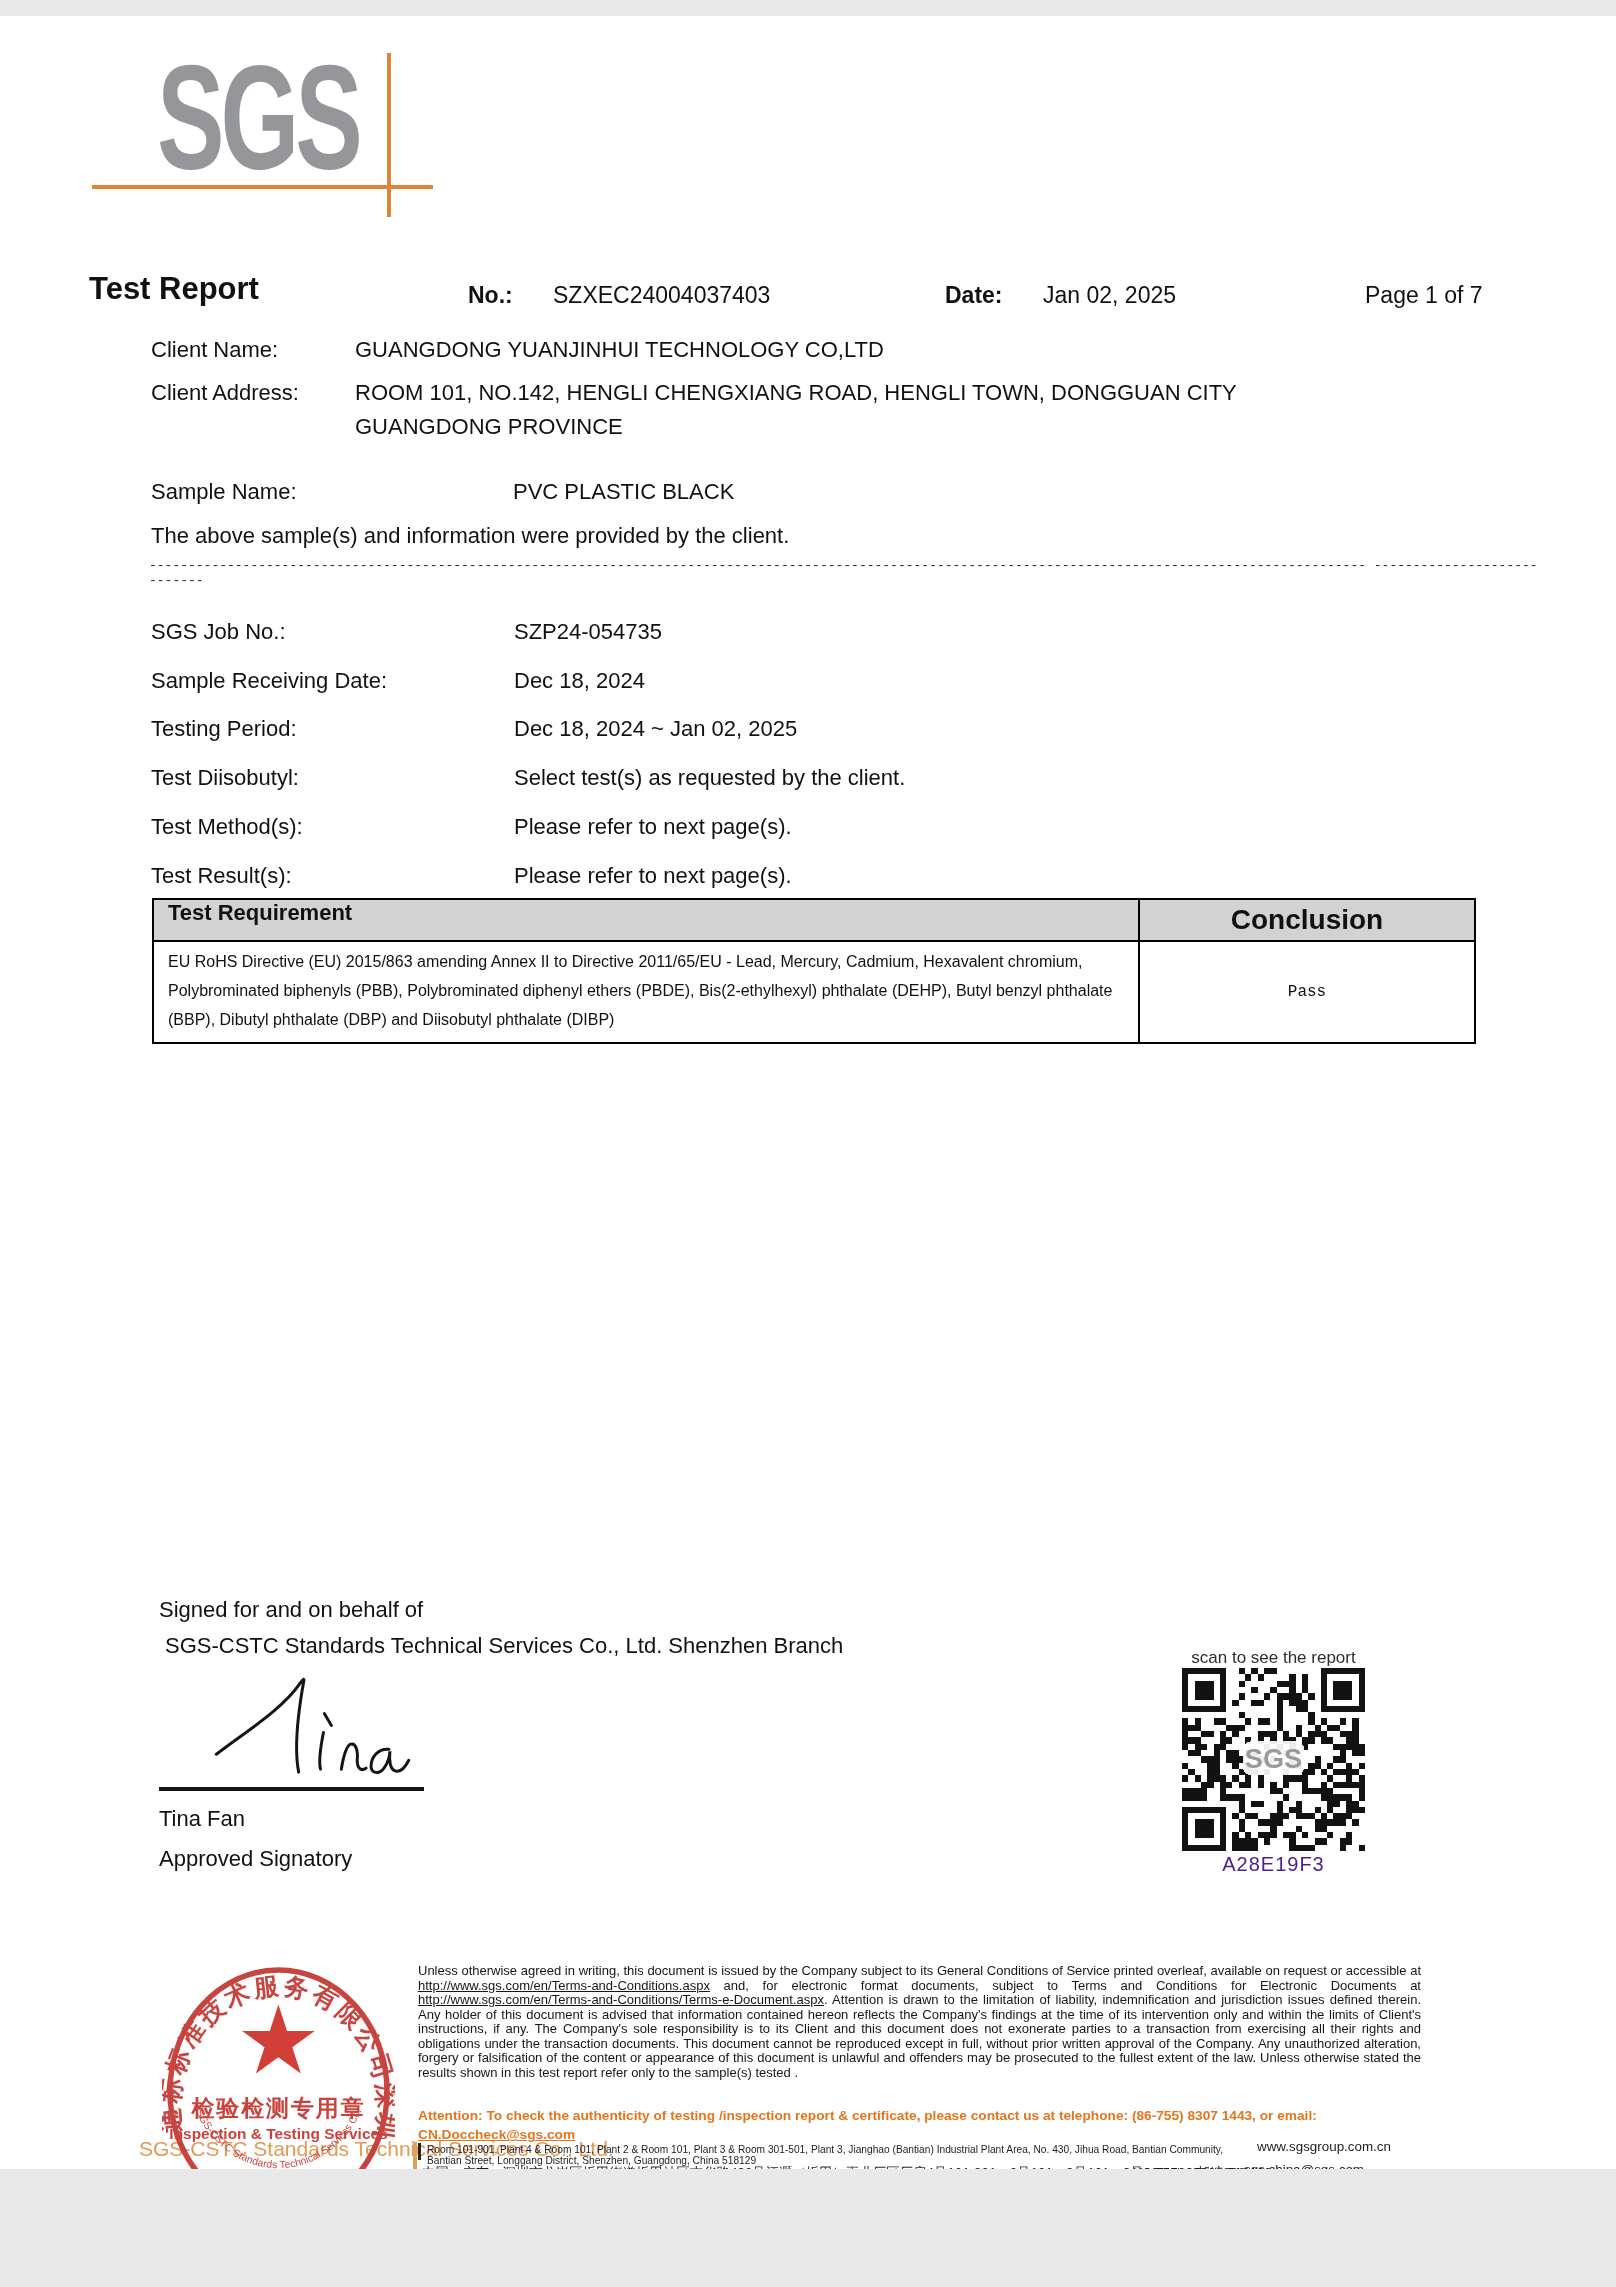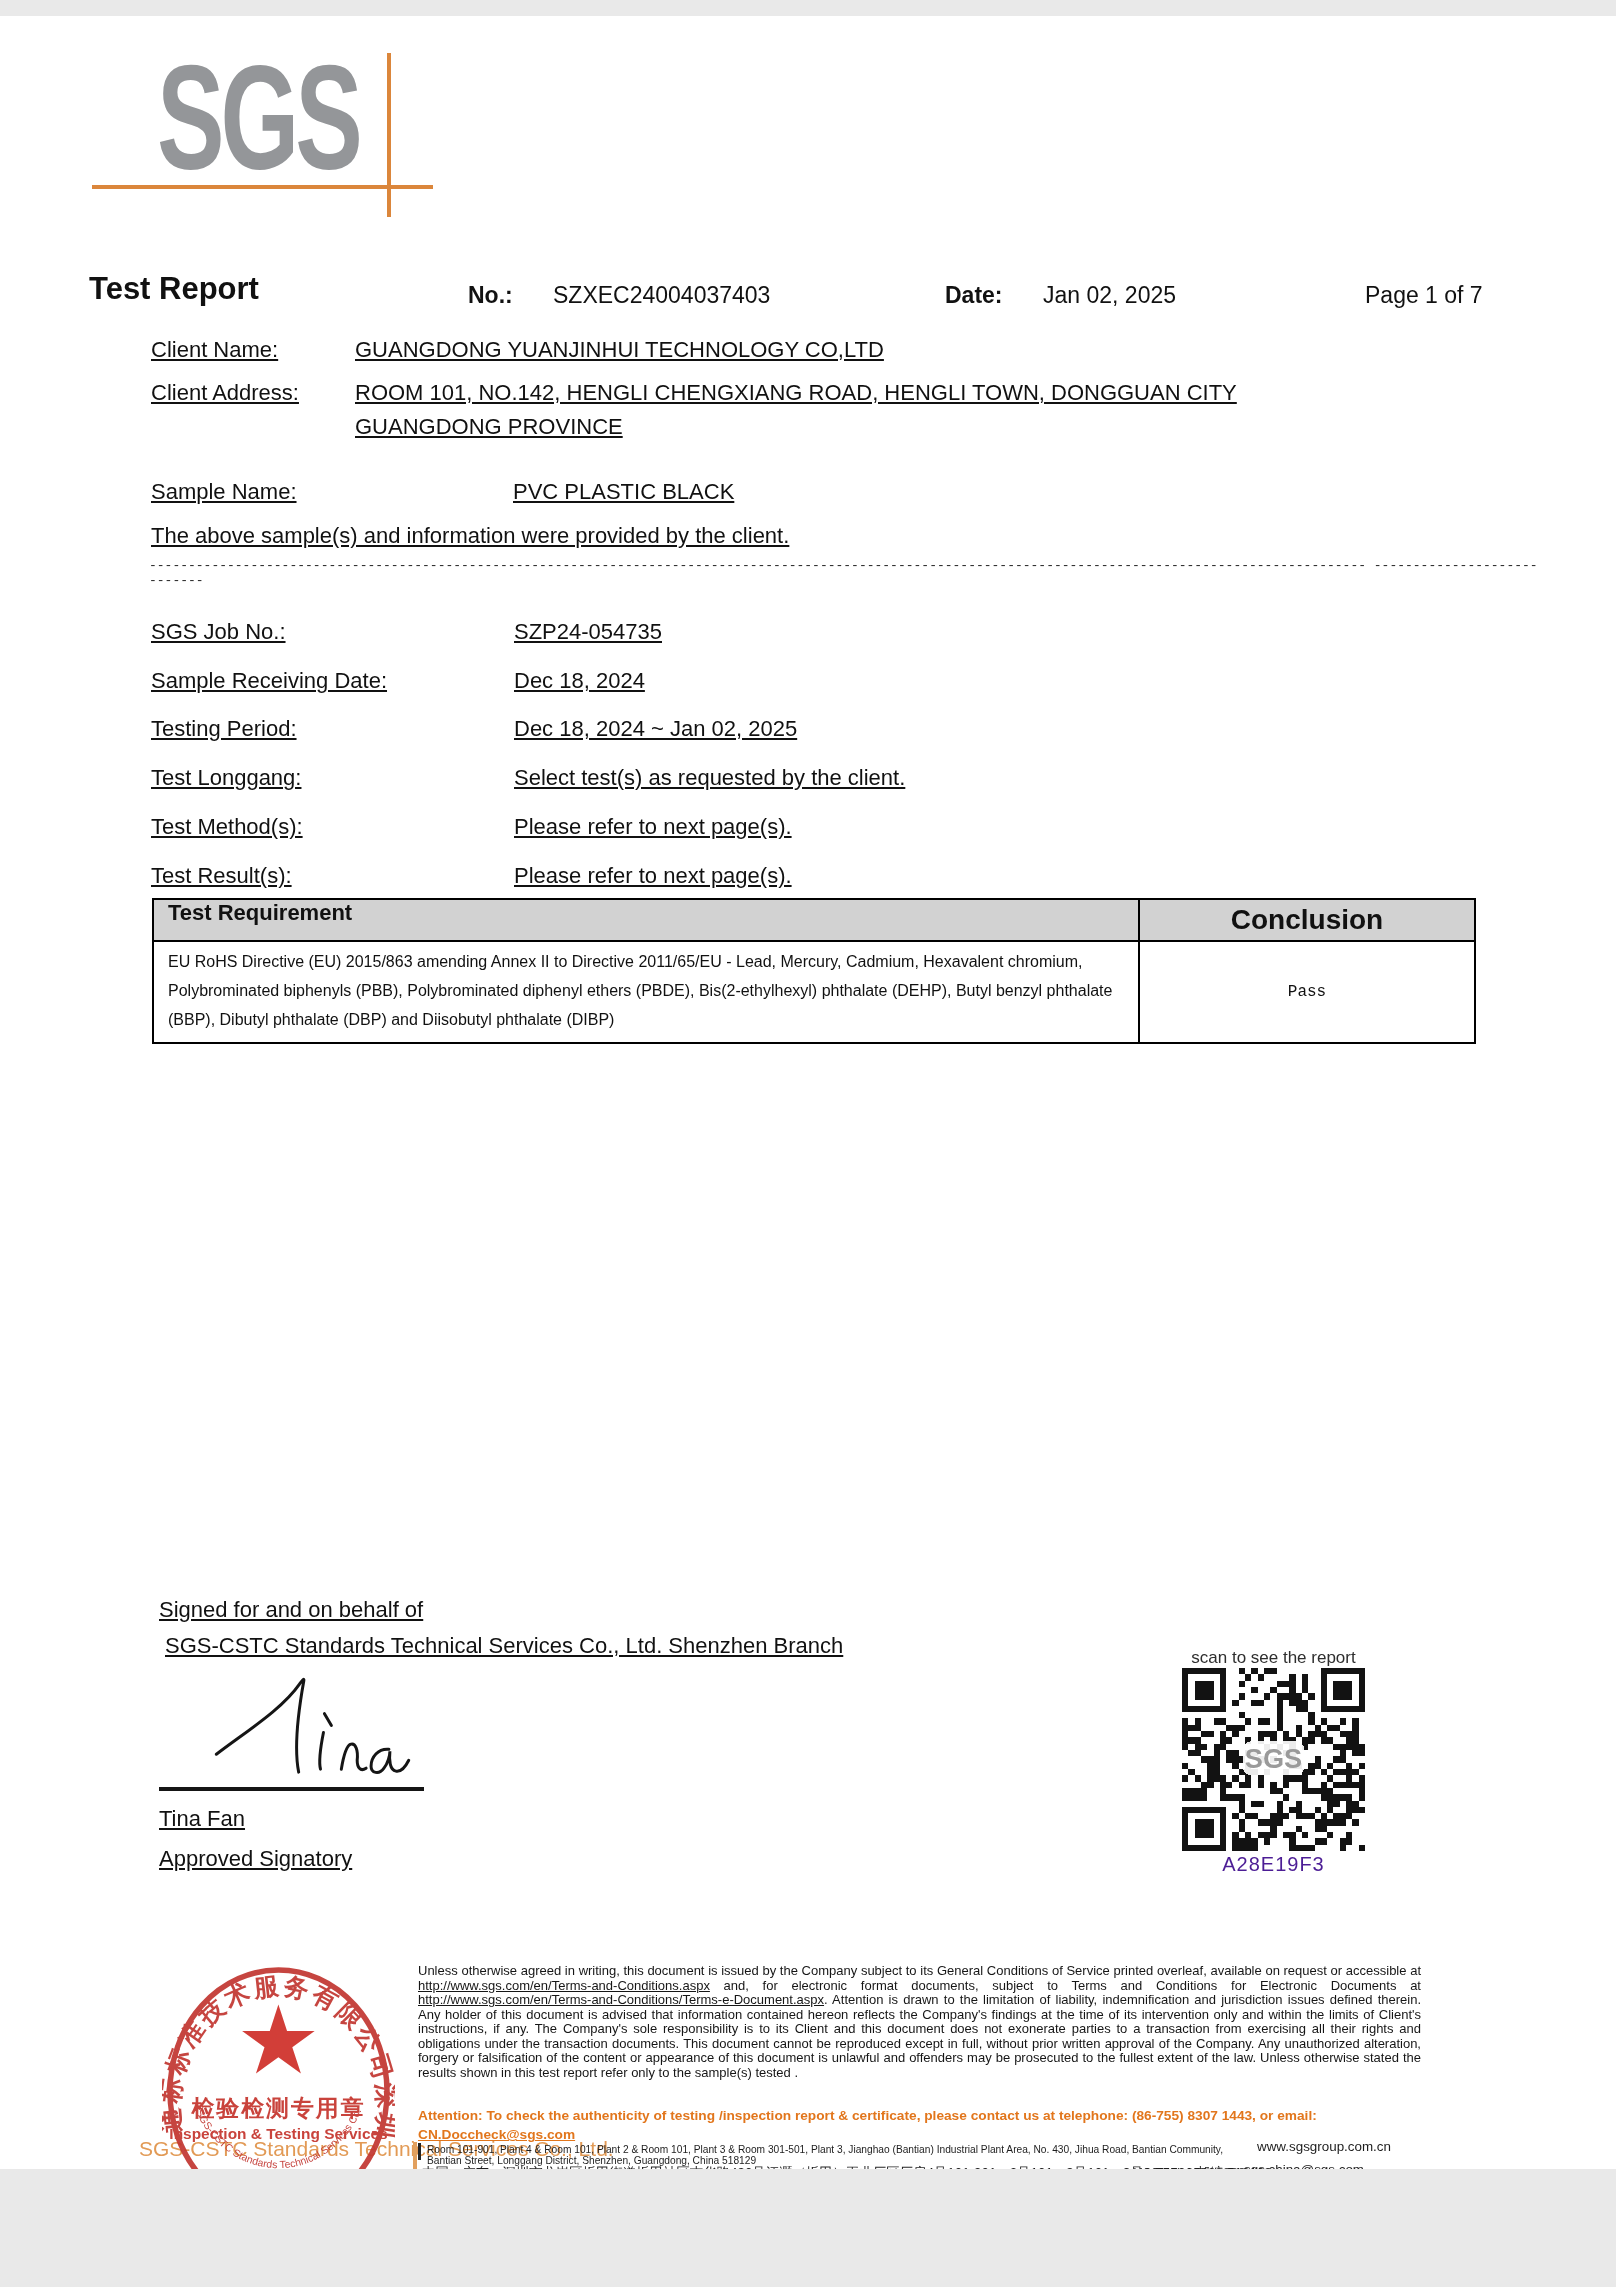--- a/index.html
+++ b/index.html
@@ -3,21 +3,21 @@
 <meta charset="utf-8">
 <style>
   html,body{margin:0;padding:0;background:#e9e9e9;}
   .page{
     position:relative;width:1617px;height:2153px;background:#ffffff;
     font-family:"Liberation Sans","DejaVu Sans",sans-serif;color:#111;
     overflow:hidden;margin:16px auto;
   }
   .abs{position:absolute;white-space:nowrap;}
   .b{font-weight:bold;}
-  .fs22{font-size:22px;line-height:1.25;text-decoration:underline;}
+  .fs22{font-size:22px;line-height:1.25;}
   .fs23{font-size:23px;line-height:1.2;}
   
   .logo-text{
     position:absolute;left:157px;top:27px;font-size:149px;line-height:1;
     font-weight:bold;color:#949699;letter-spacing:-6px;
     transform:scaleX(.68);transform-origin:left top;
   }
   .logo-hline{position:absolute;left:92px;top:169px;width:341px;height:4px;background:#db863b;}
   .logo-vline{position:absolute;left:387px;top:37px;width:4px;height:164px;background:#db863b;}
   
@@ -86,21 +86,21 @@
   <div class="abs fs22" style="left:513px;top:462px;">PVC PLASTIC BLACK</div>
   <div class="abs fs22" style="left:151px;top:506px;">The above sample(s) and information were provided by the client.</div>
   <div class="dashes">------------------------------------------------------------------------------------------------------------------------------------------------------------ ----------------------------</div>
 
   <div class="abs fs22" style="left:151px;top:602px;">SGS Job No.:</div>
   <div class="abs fs22" style="left:514px;top:602px;">SZP24-054735</div>
   <div class="abs fs22" style="left:151px;top:651px;">Sample Receiving Date:</div>
   <div class="abs fs22" style="left:514px;top:651px;">Dec 18, 2024</div>
   <div class="abs fs22" style="left:151px;top:699px;">Testing Period:</div>
   <div class="abs fs22" style="left:514px;top:699px;">Dec 18, 2024 ~ Jan 02, 2025</div>
-  <div class="abs fs22" style="left:151px;top:748px;">Test Longgang:</div>
+  <div class="abs fs22" style="left:151px;top:748px;">Test Diisobutyl:</div>
   <div class="abs fs22" style="left:514px;top:748px;">Select test(s) as requested by the client.</div>
   <div class="abs fs22" style="left:151px;top:797px;">Test Method(s):</div>
   <div class="abs fs22" style="left:514px;top:797px;">Please refer to next page(s).</div>
   <div class="abs fs22" style="left:151px;top:846px;">Test Result(s):</div>
   <div class="abs fs22" style="left:514px;top:846px;">Please refer to next page(s).</div>
 
   <div class="req-table">
     <div class="req-head">
       <div class="c1">Test Requirement</div>
       <div class="c2">Conclusion</div>

